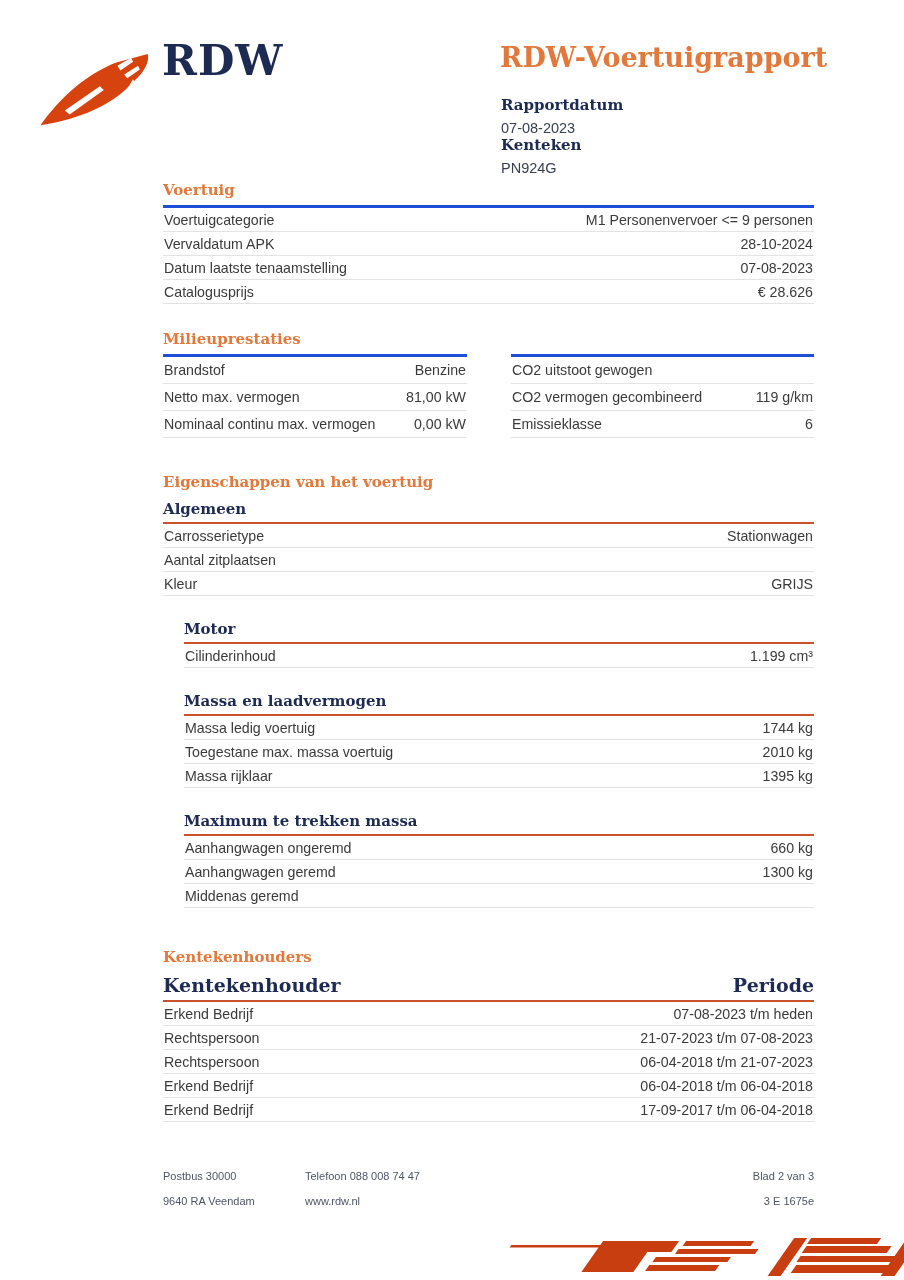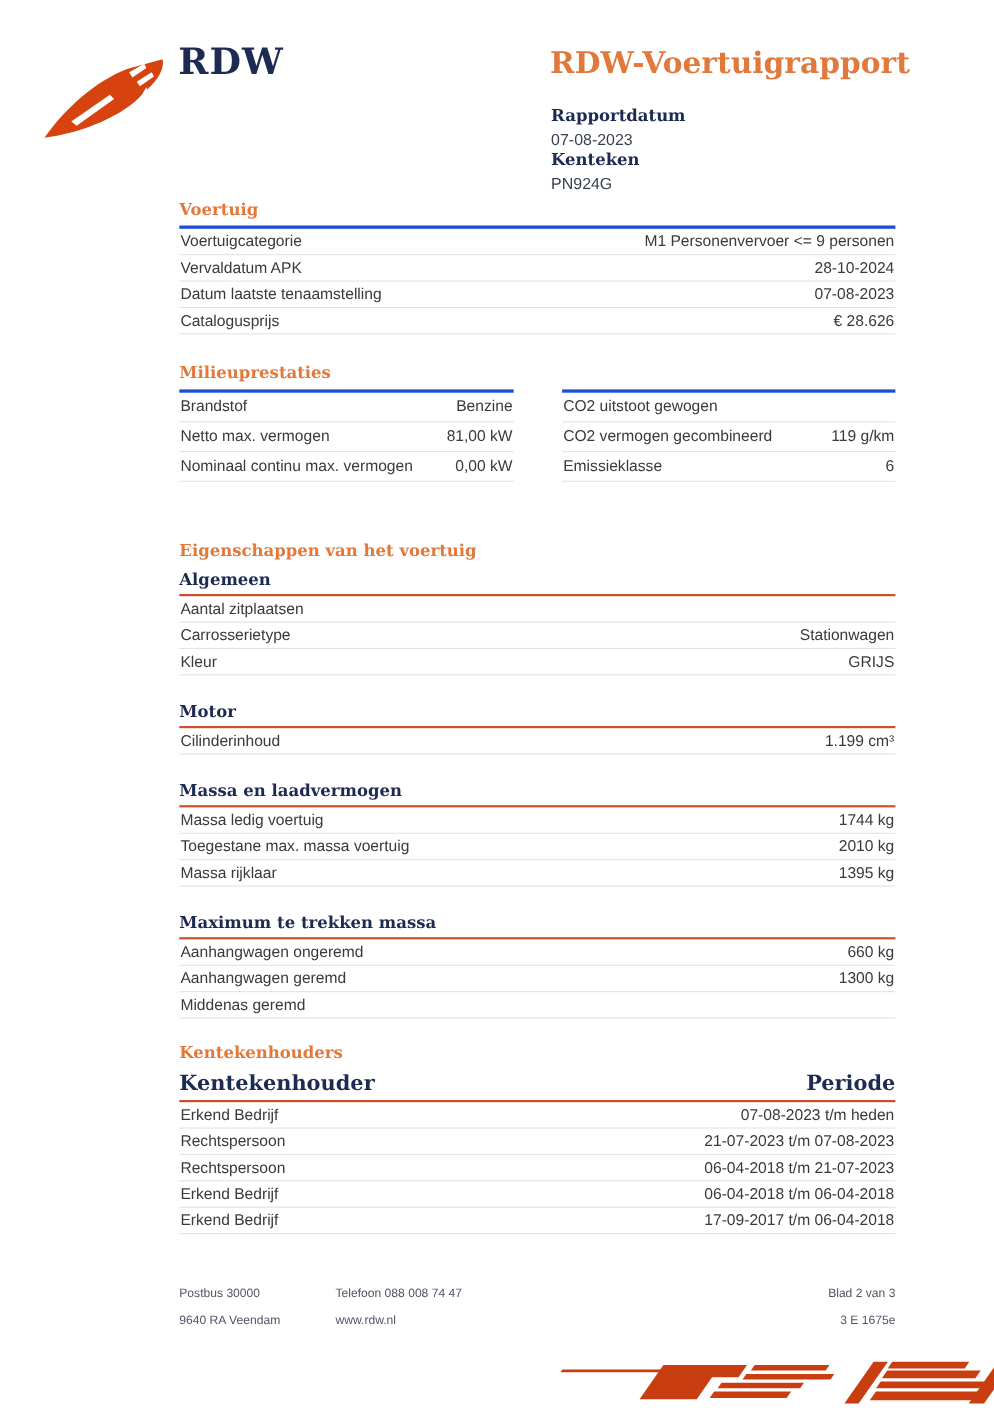--- a/index.html
+++ b/index.html
@@ -8,21 +8,21 @@
   .page {
     position:relative; width:904px; height:1280px; background:#ffffff;
     overflow:hidden; margin:0 auto;
   }
 
   
   .logo-feather { position:absolute; left:36px; top:52px; width:120px; height:78px; }
   .brand-text {
     position:absolute; left:162px; top:36px;
     font-family:"DejaVu Serif", serif; font-weight:bold;
-    font-size:33px; color:#1d2a52; letter-spacing:1px;
+    font-size:42px; color:#1d2a52; letter-spacing:1px;
   }
   .doc-title {
     position:absolute; left:500px; top:42px;
     font-family:"DejaVu Serif", serif; font-weight:bold;
     font-size:27px; color:#e0793b;
   }
   .meta { position:absolute; left:501px; top:96px; display:flex;flex-direction:column; }
   .meta-col { width:139px; }
   .meta-label {
     font-family:"DejaVu Serif", serif; font-weight:bold;
@@ -44,39 +44,39 @@
   }
   .row .label { white-space:nowrap; }
   .row .value { white-space:nowrap; text-align:right; }
 
   .sub-title {
     font-family:"DejaVu Serif", serif; font-weight:bold;
     font-size:15px; color:#1d2a52;
     padding-bottom:4px; border-bottom:2px solid #c8512b;
   }
   .subsection { margin-top:0; }
-  .subsection + .subsection { margin-top:24px; }
+  .subsection + .subsection { margin-top:24px;margin-left:21px; }
   .subsection .rows { border-top:none; }
 
   
   .milieu-grid { display:grid; grid-template-columns:304px 303px; column-gap:44px; }
   .milieu-grid .row { padding:5px 1px; }
 
   
   .kh-header {
     display:flex; justify-content:space-between;
     font-family:"DejaVu Serif", serif; font-weight:bold;
     font-size:19px; color:#1d2a52;
     padding-bottom:4px; border-bottom:2px solid #c8512b;
   }
 
   
   .sec-voertuig      { top:181px; }
   .sec-milieu        { top:330px; }
-  .sec-eigenschappen { top:491px; }
+  .sec-eigenschappen { top:473px; }
   .sec-eigenschappen .sec-heading { margin-bottom:9px; }
   .sec-kentekenhouders { top:948px; }
   .sec-kentekenhouders .sec-heading { margin-bottom:8px; }
 
   
   .footer {
     position:absolute; left:163px; top:1170px; width:651px;
     font-size:11px; color:#4e5566;
   }
   .footer-line { display:flex; margin-bottom:13px; }
@@ -170,26 +170,26 @@
     </div>
   </div>
 
   <div class="section sec-eigenschappen">
     <div class="sec-heading">Eigenschappen van het voertuig</div>
 
     <div class="subsection">
       <div class="sub-title">Algemeen</div>
       <div class="rows">
         <div class="row">
+          <span class="label">Carrosserietype</span>
+          <span class="value">Stationwagen</span>
+        </div>
+        <div class="row">
           <span class="label">Aantal zitplaatsen</span>
           <span class="value"></span>
-        </div>
-        <div class="row">
-          <span class="label">Carrosserietype</span>
-          <span class="value">Stationwagen</span>
         </div>
         <div class="row">
           <span class="label">Kleur</span>
           <span class="value">GRIJS</span>
         </div>
       </div>
     </div>
 
     <div class="subsection">
       <div class="sub-title">Motor</div>

